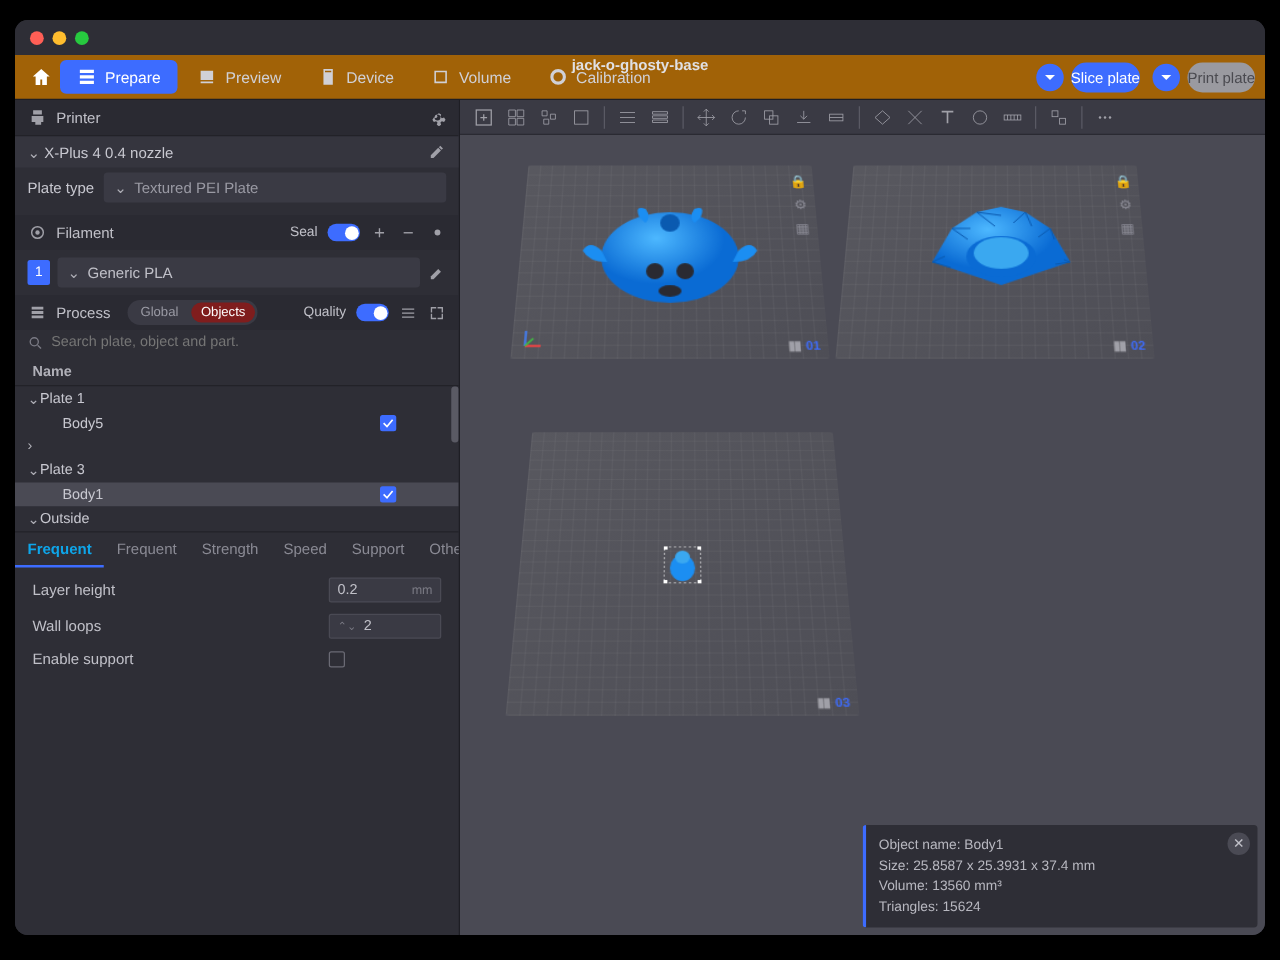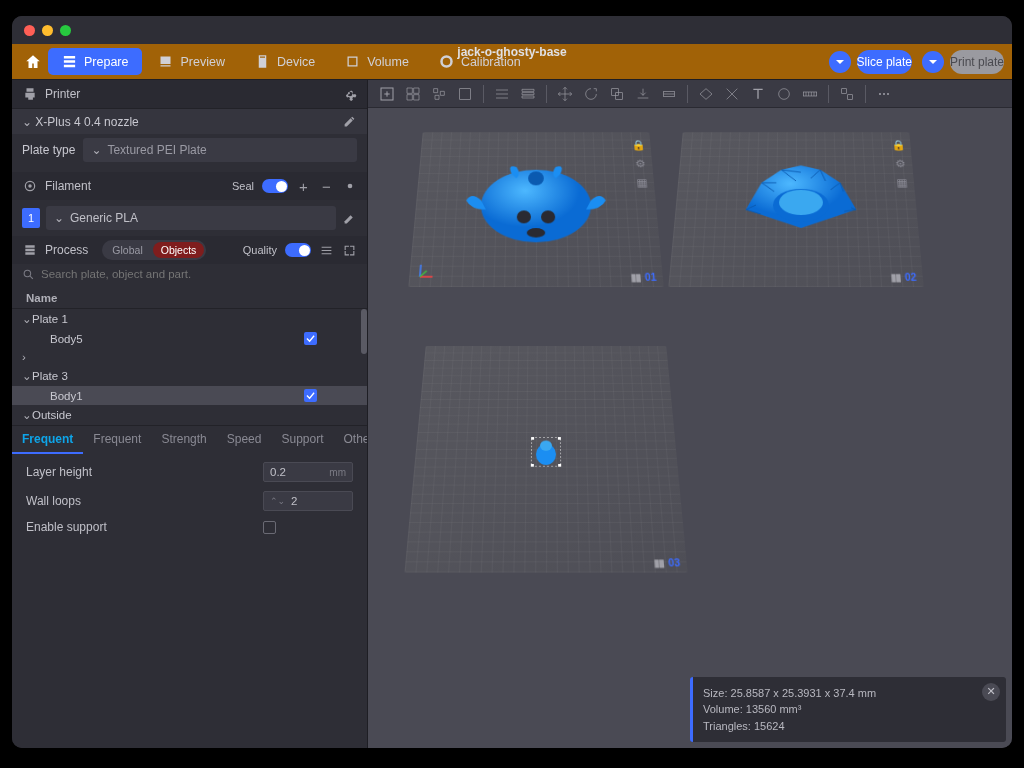--- a/index.html
+++ b/index.html
@@ -498,19 +498,20 @@
             <rect x="-2" y="-2" width="5" height="5" fill="#fff"></rect>
             <rect x="27" y="-2" width="5" height="5" fill="#fff"></rect>
             <rect x="-2" y="31" width="5" height="5" fill="#fff"></rect>
             <rect x="27" y="31" width="5" height="5" fill="#fff"></rect>
           </svg>
         </div>
       </div>
 
       <div class="info-panel">
         <div class="close-x">✕</div>
+        <div><span>Object name:</span> <span>Body1</span></div>
         <div><span>Size:</span> <span>25.8587 x 25.3931 x 37.4 mm</span></div>
         <div><span>Volume:</span> <span>13560 mm³</span></div>
         <div><span>Triangles:</span> <span>15624</span></div>
       </div>
     </div>
   </div>
 </div>
 
 </body></html>

